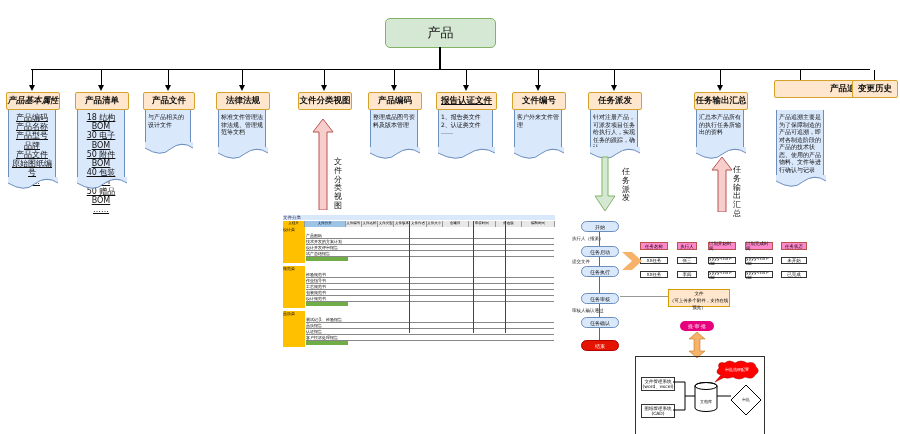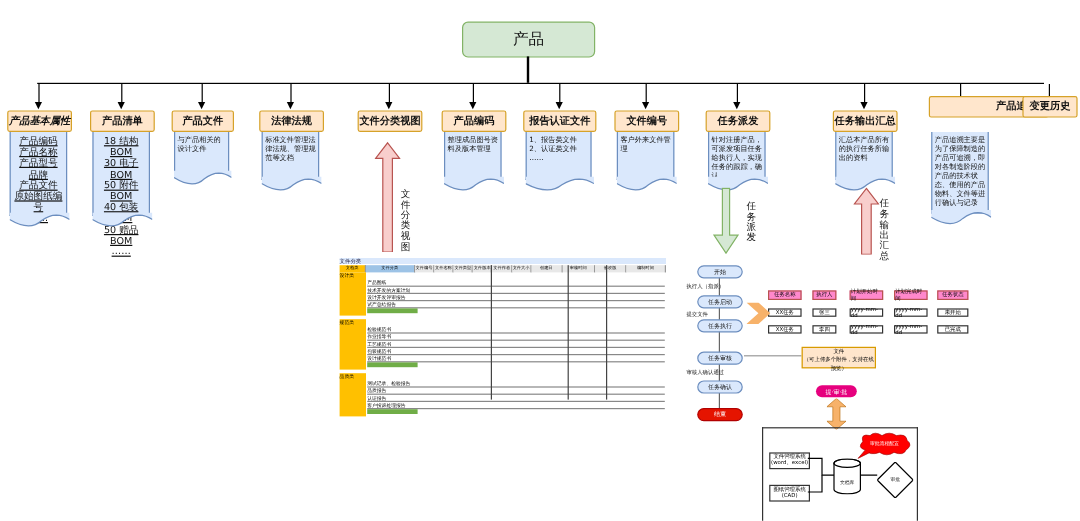--- a/index.html
+++ b/index.html
@@ -87,21 +87,21 @@
     <div class="abs cat" style="left: 368px; top: 92px; width: 52px;">产品编码</div>
     <div class="abs doc" style="left: 370px; top: 110px; width: 48px; height: 40px; overflow: visible;">
       <div>整理成品图号资料及版本管理</div>
       <svg width="50" height="14" style="bottom: -12px;">
         <path d="M0,0 L0,6 Q16.799999999999997,16 26.400000000000002,7 Q38.400000000000006,-2 50,6 L50,0 Z" fill="#dae8fc" stroke="none"></path>
         <path d="M0,6 Q16.799999999999997,16 26.400000000000002,7 Q38.400000000000006,-2 50,6" fill="none" stroke="#6c8ebf" stroke-width="1"></path>
       </svg>
     </div>
     <div class="abs vline" style="left: 465.5px; top: 70px; height: 15px;"></div>
     <div class="abs arrowhead" style="left: 462.5px; top: 85px;"></div>
-    <div class="abs cat" style="left: 436px; top: 92px; width: 59px;">报告认证文件</div>
+    <div class="abs cat" style="left: 436px; top: 92px; width: 59px; text-decoration: underline;">报告认证文件</div>
     <div class="abs doc" style="left: 438px; top: 110px; width: 55px; height: 40px; overflow: visible;">
       <div>1、报告类文件</div>
       <div>2、认证类文件</div>
       <div>……</div>
       <svg width="57" height="14" style="bottom: -12px;">
         <path d="M0,0 L0,6 Q19.25,16 30.250000000000004,7 Q44,-2 57,6 L57,0 Z" fill="#dae8fc" stroke="none"></path>
         <path d="M0,6 Q19.25,16 30.250000000000004,7 Q44,-2 57,6" fill="none" stroke="#6c8ebf" stroke-width="1"></path>
       </svg>
     </div>
     <div class="abs vline" style="left: 538px; top: 70px; height: 15px;"></div>

